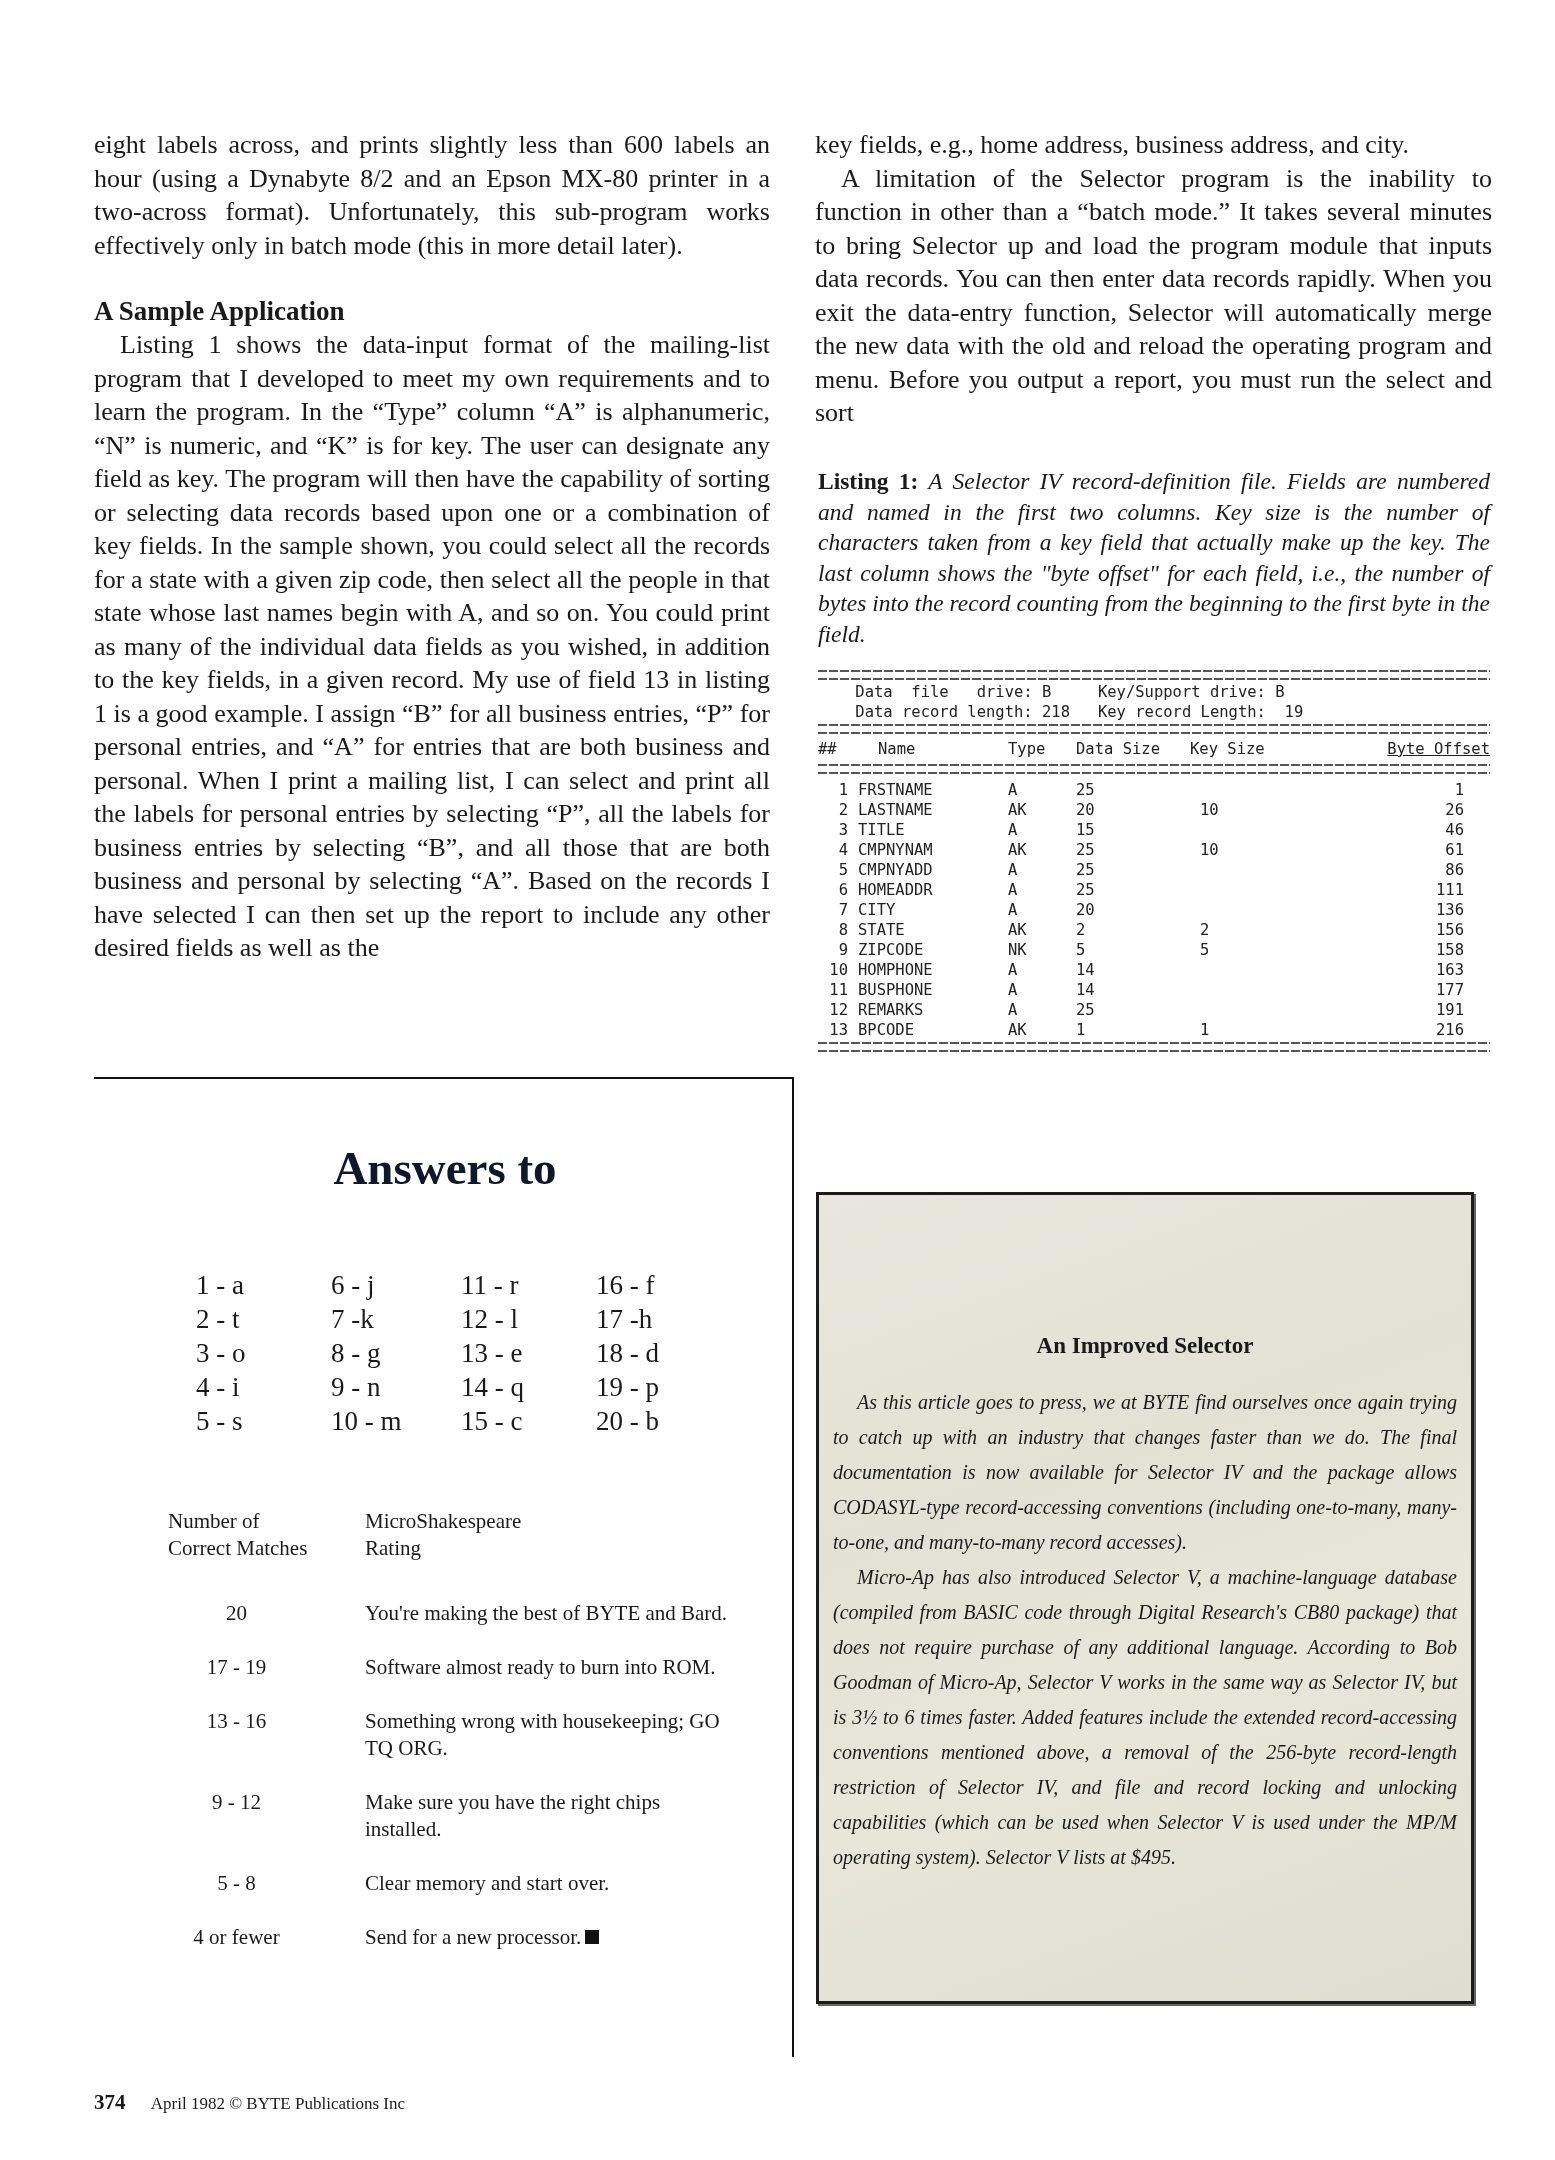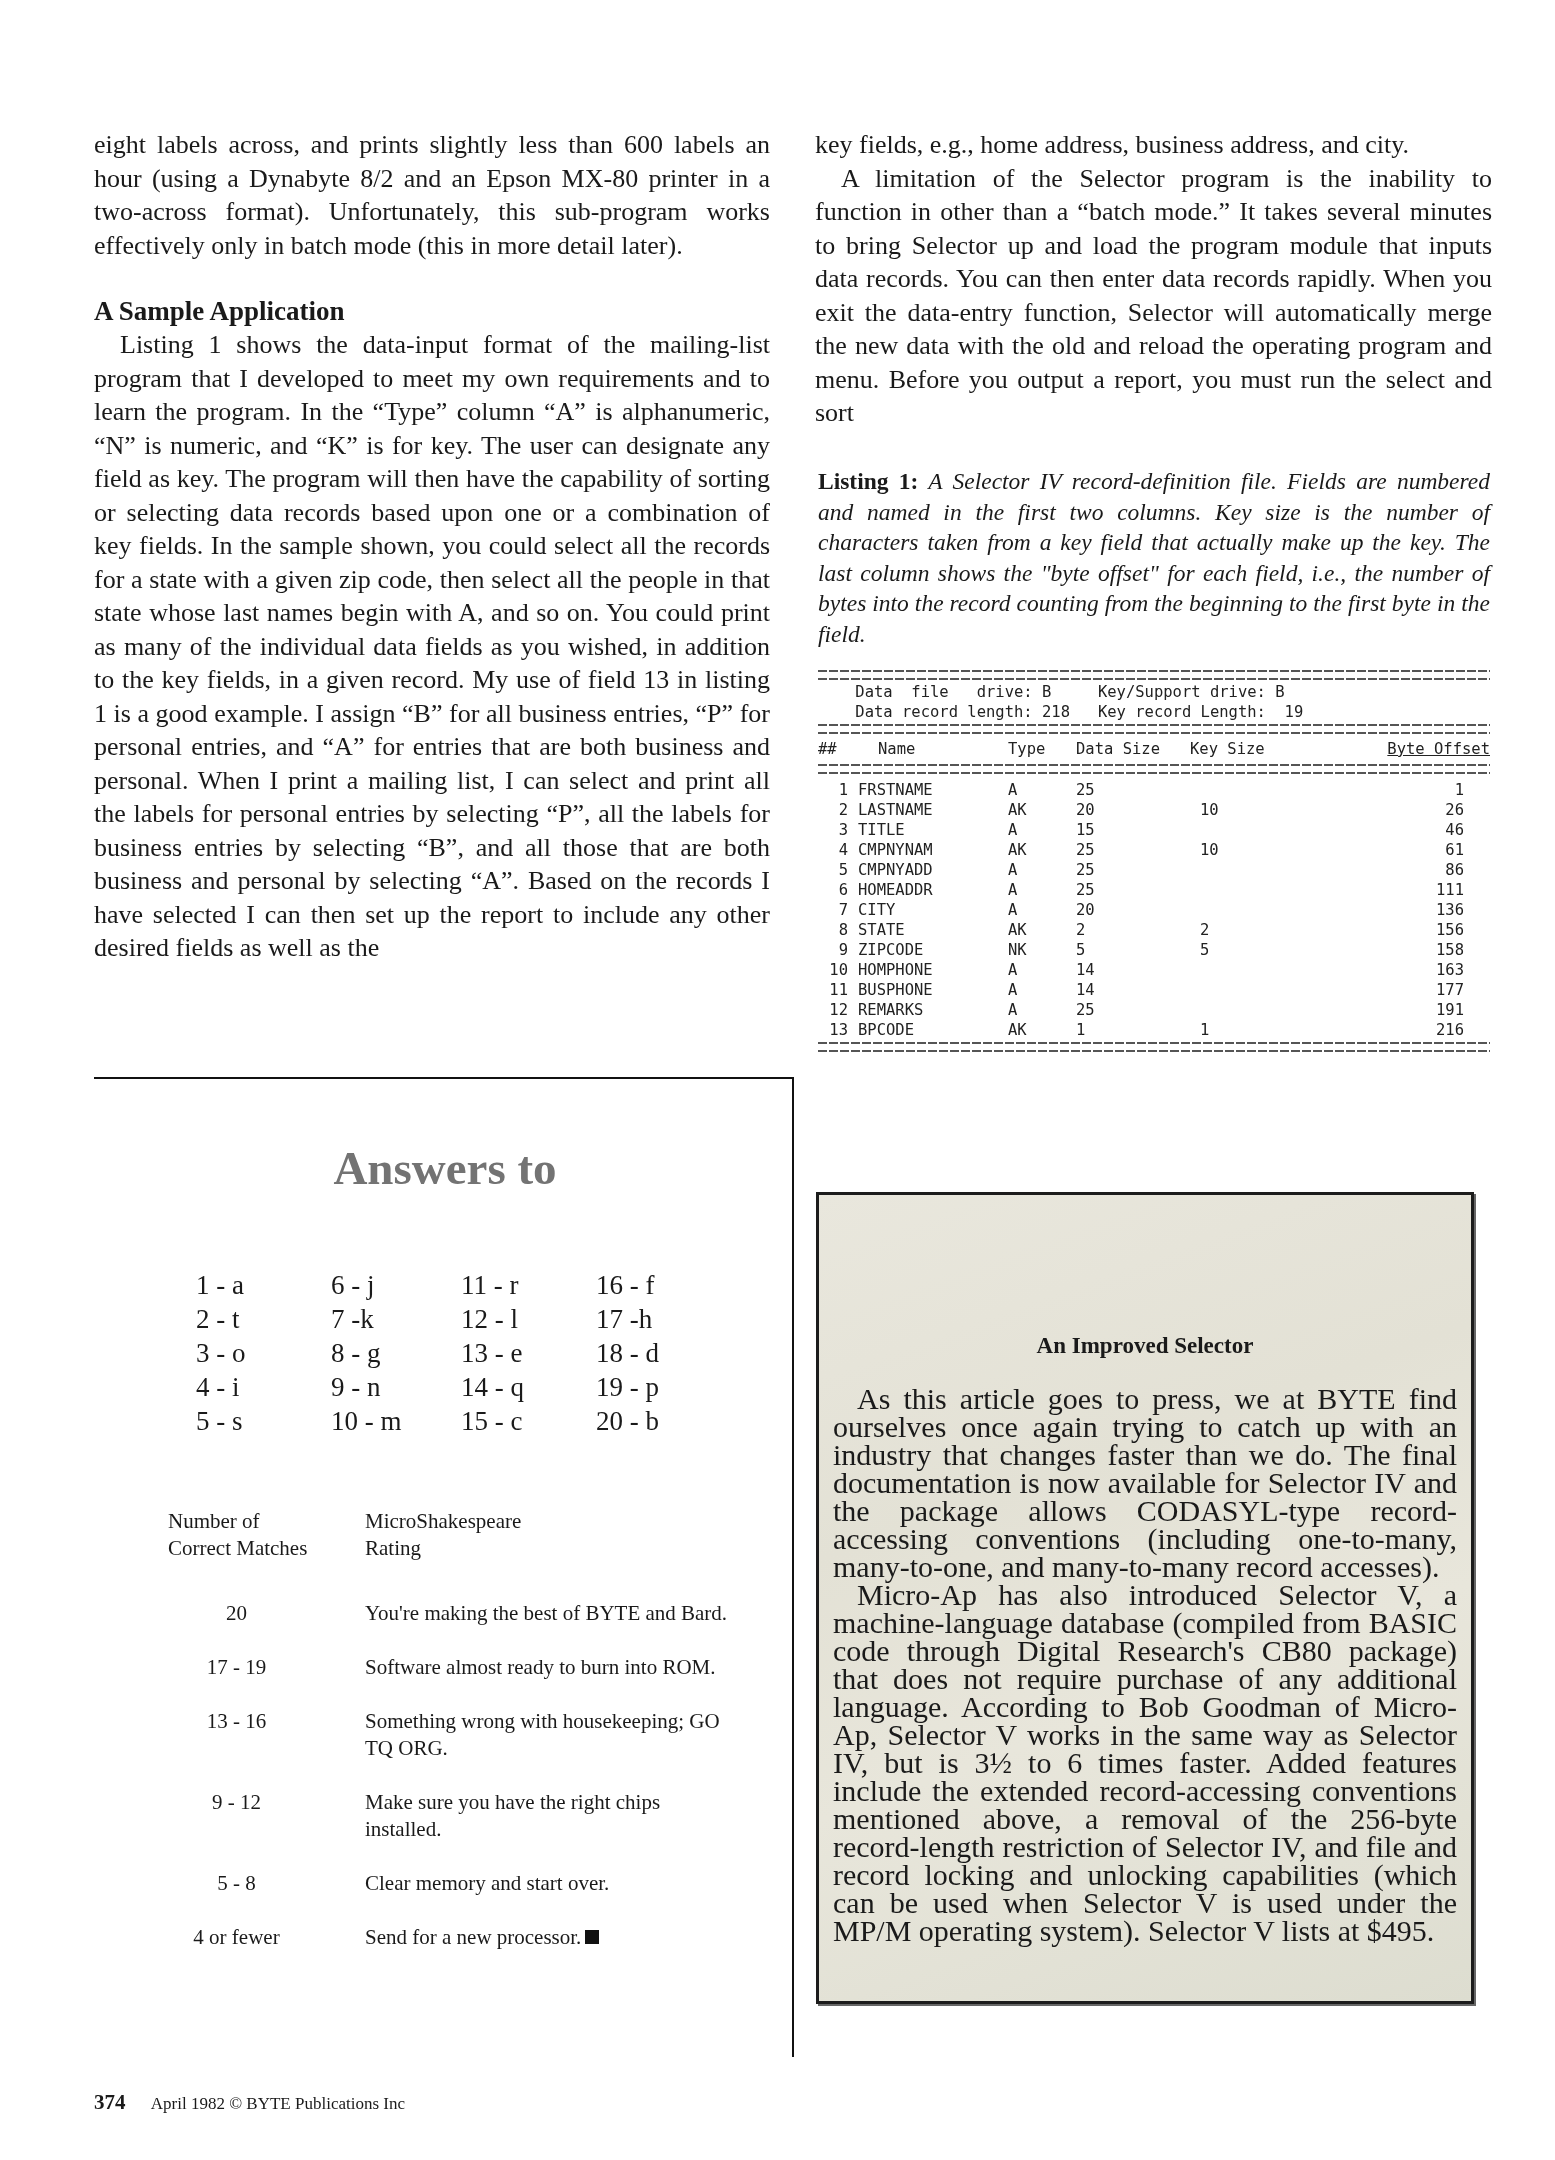--- a/index.html
+++ b/index.html
@@ -25,35 +25,35 @@
   .listing .hdr { display: grid; grid-template-columns: 40px 150px 68px 100px 110px 1fr; line-height: 22px; padding: 2px 0; }
   .listing .hdr span:last-child { text-align: right; text-decoration: underline; }
   .listing .rows { padding-top: 4px; }
   .listing .row { display: grid; grid-template-columns: 30px 10px 150px 68px 124px 86px 1fr; line-height: 20px; }
   .listing .row .num { text-align: right; }
   .listing .row .off { text-align: right; padding-right: 26px; }
 
   .frame-top { position: absolute; left: 94px; top: 1077px; width: 700px; height: 2px; background: #111; }
   .frame-right { position: absolute; left: 792px; top: 1077px; width: 2px; height: 980px; background: #111; }
 
-  .quiz-title { position: absolute; left: 150px; top: 1142px; width: 590px; text-align: center; font-size: 47px; line-height: 52px; font-weight: bold; color: #737373; }
+  .quiz-title { position: absolute; left: 150px; top: 1142px; width: 590px; text-align: center; font-size: 47px; line-height: 52px; font-weight: bold; color: #0f172a; }
   .answers { position: absolute; left: 196px; top: 1270px; width: 480px; display: grid; grid-template-columns: 135px 130px 135px 80px; grid-auto-rows: 34px; font-size: 27px; }
   .answers div { white-space: pre; }
 
   .ratings { position: absolute; left: 168px; top: 1508px; width: 560px; font-size: 21px; line-height: 27px; }
   .ratings .rhead { display: grid; grid-template-columns: 197px 1fr; margin-bottom: 38px; }
   .ratings .rrow { display: grid; grid-template-columns: 197px 1fr; margin-bottom: 27px; }
   .ratings .rrow .score { text-align: center; padding-right: 60px; }
   .endmark { display: inline-block; width: 14px; height: 14px; background: #111; margin-left: 4px; vertical-align: 0; }
 
   .sidebar { position: absolute; left: 816px; top: 1152px; width: 658px; height: 812px;
     background: linear-gradient(160deg, #e9e7dd 0%, #e3e1d5 35%, #e8e6db 60%, #ddddd0 100%);
     border: 3px solid #1c1c1c; box-shadow: 2px 2px 0 #666; margin-top: 40px; }
   .sidebar-title { position: absolute; top: 138px; left: 0; right: 0; text-align: center; font-size: 23px; font-weight: bold; }
-  .sidebar-body { position: absolute; top: 190px; left: 14px; right: 14px; font-size: 30px; line-height: 28px; text-align: justify; }
+  .sidebar-body { position: absolute; top: 190px; left: 14px; right: 14px; font-size: 20px; line-height: 35px; font-style: italic; text-align: justify; }
   .sidebar-body p { text-indent: 24px; }
 
   .footer { position: absolute; left: 94px; top: 2090px; font-size: 17px; }
   .footer .page { font-weight: bold; font-size: 21px; margin-right: 22px; }
 </style>
 </head>
 <body>
 
 <div class="col-left body-text">
   <p>eight labels across, and prints slightly less than 600 labels an hour (using a Dynabyte 8/2 and an Epson MX-80 printer in a two-across format). Unfortunately, this sub-program works effectively only in batch mode (this in more detail later).</p>

